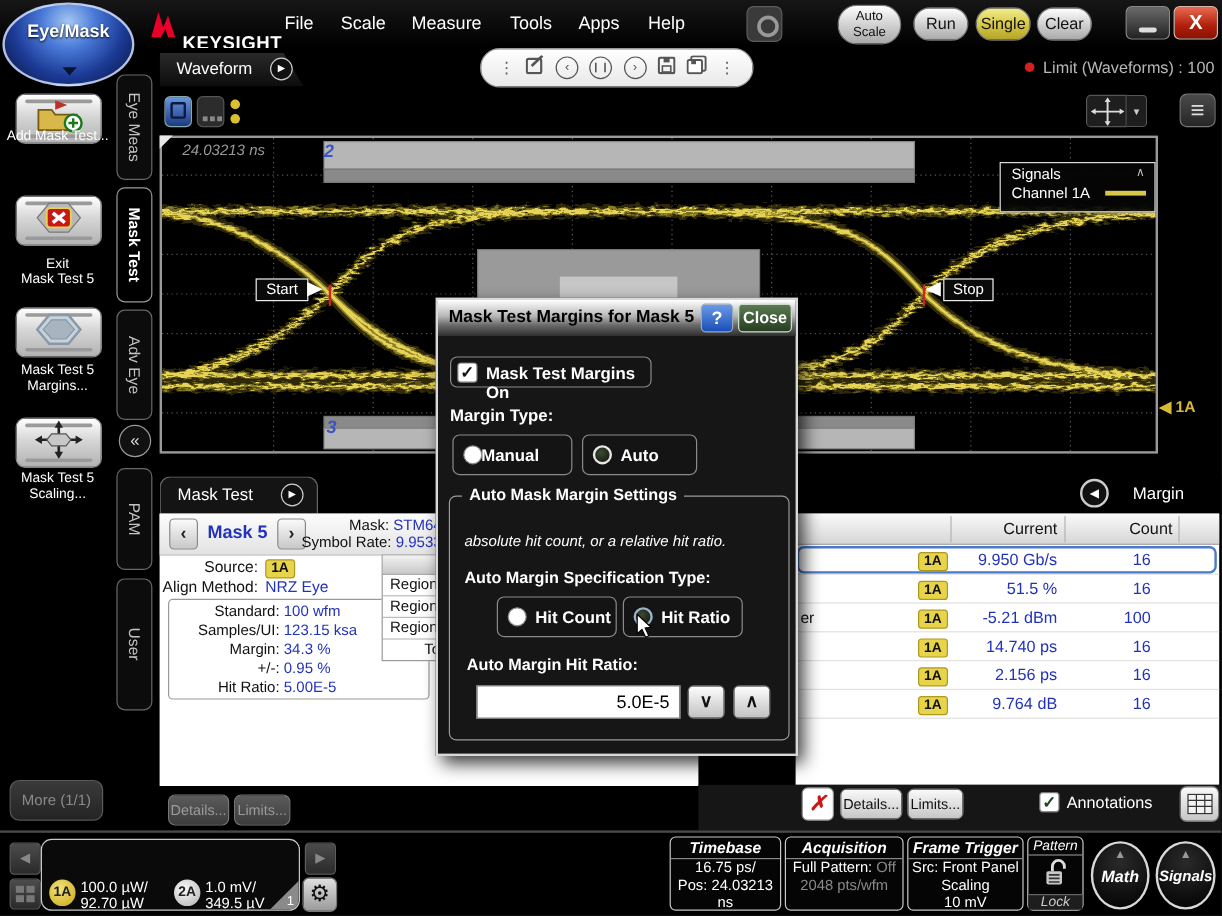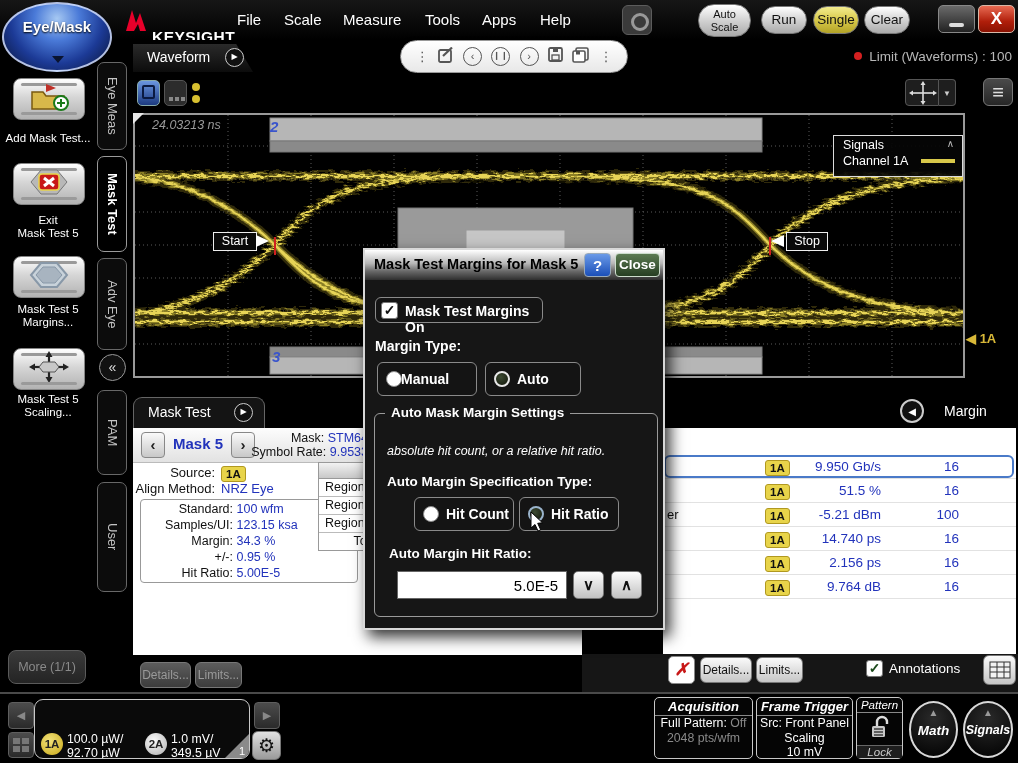--- a/index.html
+++ b/index.html
@@ -207,21 +207,21 @@
     <span class="ic">
       <svg width="42" height="30">
           <path d="M4,10 h11 l3,4 h18 v13 h-32 z" fill="#d8b84a" stroke="#7a5a10" stroke-width="1.5"></path>
           <path d="M18,2 l10,4 -10,4 z" fill="#c03028"></path>
           <circle cx="33" cy="21" r="7" fill="#fff" stroke="#1a7a1a" stroke-width="2"></circle>
           <line x1="33" y1="17" x2="33" y2="25" stroke="#1a7a1a" stroke-width="2"></line>
           <line x1="29" y1="21" x2="37" y2="21" stroke="#1a7a1a" stroke-width="2"></line>
         </svg>
     </span>
   </div>
-  <div class="abs side-lbl" style="top:132px;">Add Mask Test...</div>
+  <div class="abs side-lbl" style="top:108px;">Add Mask Test...</div>
 
   <div class="abs side-btn" style="top:163px;">
     <span class="ic">
       <svg width="40" height="28">
           <polygon points="12,2 28,2 38,14 28,26 12,26 2,14" fill="#b8b8b8" stroke="#777"></polygon>
           <rect x="10" y="6" width="20" height="16" rx="3" fill="#c81818" stroke="#e8d44a" stroke-width="1.5"></rect>
           <path d="M15,10 l10,8 M25,10 l-10,8" stroke="#fff" stroke-width="3"></path>
         </svg>
     </span>
   </div>
@@ -434,20 +434,27 @@
     </div>
   </div>
   <div class="abs grey-btn dis" style="left:140px;top:662px;width:51px;height:26px;line-height:24px;">Details...</div>
   <div class="abs grey-btn dis" style="left:195px;top:662px;width:47px;height:26px;line-height:24px;">Limits...</div>
 
   <div class="abs" style="left:582px;top:395px;width:436px;height:33px;background:#000;">
     <div class="abs circ-icon" style="left:318px;top:4px;width:24px;height:24px;font-size:10px;line-height:21px;border-width:2px;"><span>◀</span></div>
     <div class="abs" style="left:362px;top:8px;color:#fff;font-size:14px;">Margin</div>
   </div>
   <div class="abs white-panel" style="left:663px;top:428px;width:353px;height:226px;">
+    <div class="abs" style="left:0;top:0;width:353px;height:26px;background:linear-gradient(#fafafa,#d6d6d6);border-bottom:1px solid #999;box-sizing:border-box;">
+      <div class="abs res-hd-cell" style="left:130px;width:88px;">Current</div>
+      <div class="abs res-hd-cell" style="left:226px;width:88px;">Count</div>
+      <div class="abs vline" style="left:129px;top:2px;height:22px;"></div>
+      <div class="abs vline" style="left:224px;top:2px;height:22px;"></div>
+      <div class="abs vline" style="left:319px;top:2px;height:22px;"></div>
+    </div>
     <div class="abs res-row" style="top:27px;">
       <div class="abs selbox" style="left:1px;top:0;width:350px;height:23px;"></div>
       <span class="abs res-name"></span>
       <span class="abs" style="left:102px;top:3px;"><span class="badge1a">1A</span></span>
       <span class="abs res-cur" style="left:130px;width:88px;">9.950 Gb/s</span>
       <span class="abs res-cnt" style="left:226px;width:70px;">16</span>
     </div>
     <div class="abs res-row" style="top:51px;">
       <span class="abs res-name"></span>
       <span class="abs" style="left:102px;top:3px;"><span class="badge1a">1A</span></span>
@@ -561,20 +568,25 @@
     <div class="abs chtxt" style="left:136px;top:32px;">
       <div>1.0 mV/</div>
       <div>349.5 µV</div>
     </div>
     <div class="abs" style="right:0;bottom:0;width:0;height:0;border-bottom:24px solid #8a8a8a;border-left:24px solid transparent;"></div>
     <div class="abs" style="right:4px;bottom:1px;color:#fff;font-size:11px;">1</div>
   </div>
   <div class="abs navdark" style="left:254px;top:702px;width:26px;height:27px;line-height:25px;font-size:11px;"><span>▶</span></div>
   <div class="abs" style="left:252px;top:731px;width:29px;height:29px;background:linear-gradient(#e0e0e0,#9a9a9a);border:1px solid #777;border-radius:6px;color:#111;font-size:19px;text-align:center;line-height:27px;box-sizing:border-box;"><span>⚙</span></div>
 
+  <div class="abs sb-box" style="left:558px;top:697px;width:93px;height:62px;">
+    <div class="sb-title">Timebase</div>
+    <div class="sb-line">16.75 ps/</div>
+    <div class="sb-line">Pos: 24.03213 ns</div>
+  </div>
   <div class="abs sb-box" style="left:654px;top:697px;width:99px;height:62px;">
     <div class="sb-title">Acquisition</div>
     <div class="sb-line"><span>Full Pattern:</span> <span class="dim">Off</span></div>
     <div class="sb-line dim">2048 pts/wfm</div>
   </div>
   <div class="abs sb-box" style="left:756px;top:697px;width:97px;height:62px;">
     <div class="sb-title">Frame Trigger</div>
     <div class="sb-line">Src: Front Panel</div>
     <div class="sb-line">Scaling</div>
     <div class="sb-line">10 mV</div>

